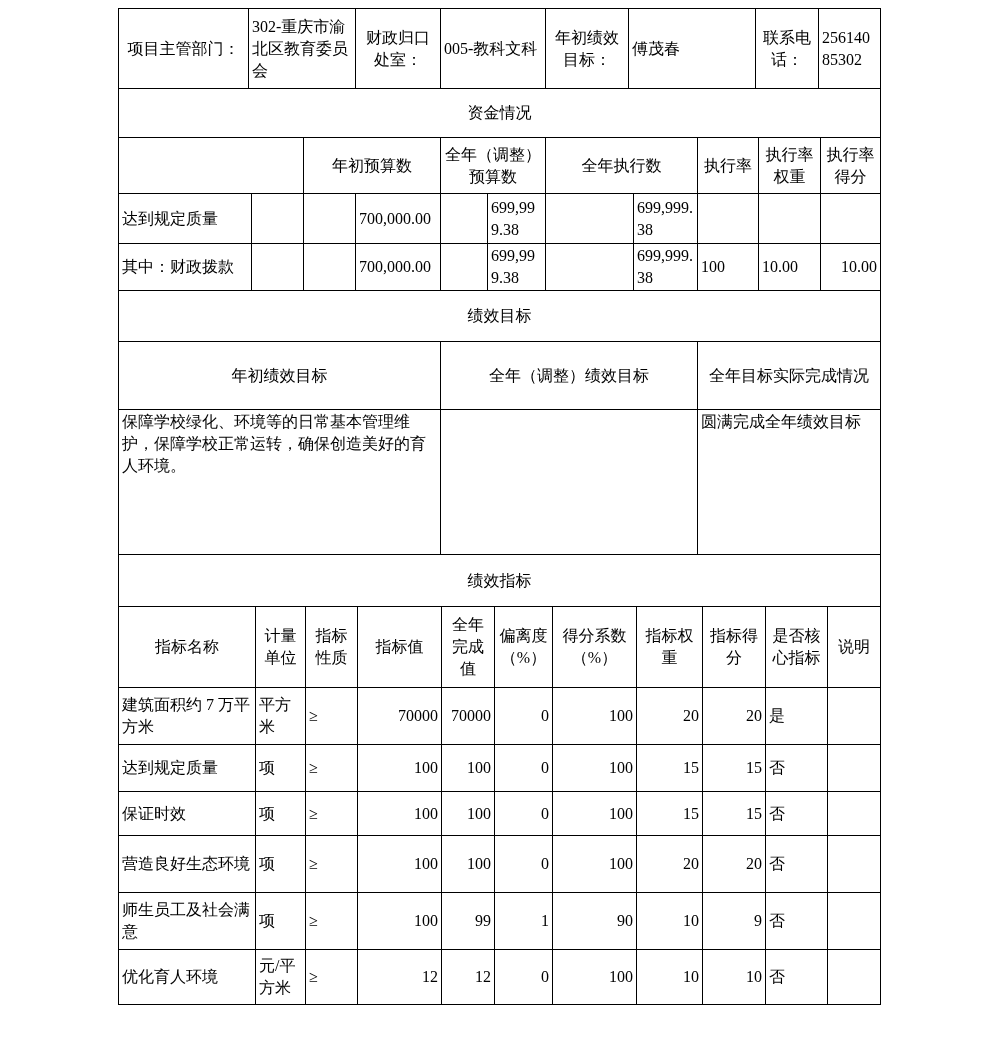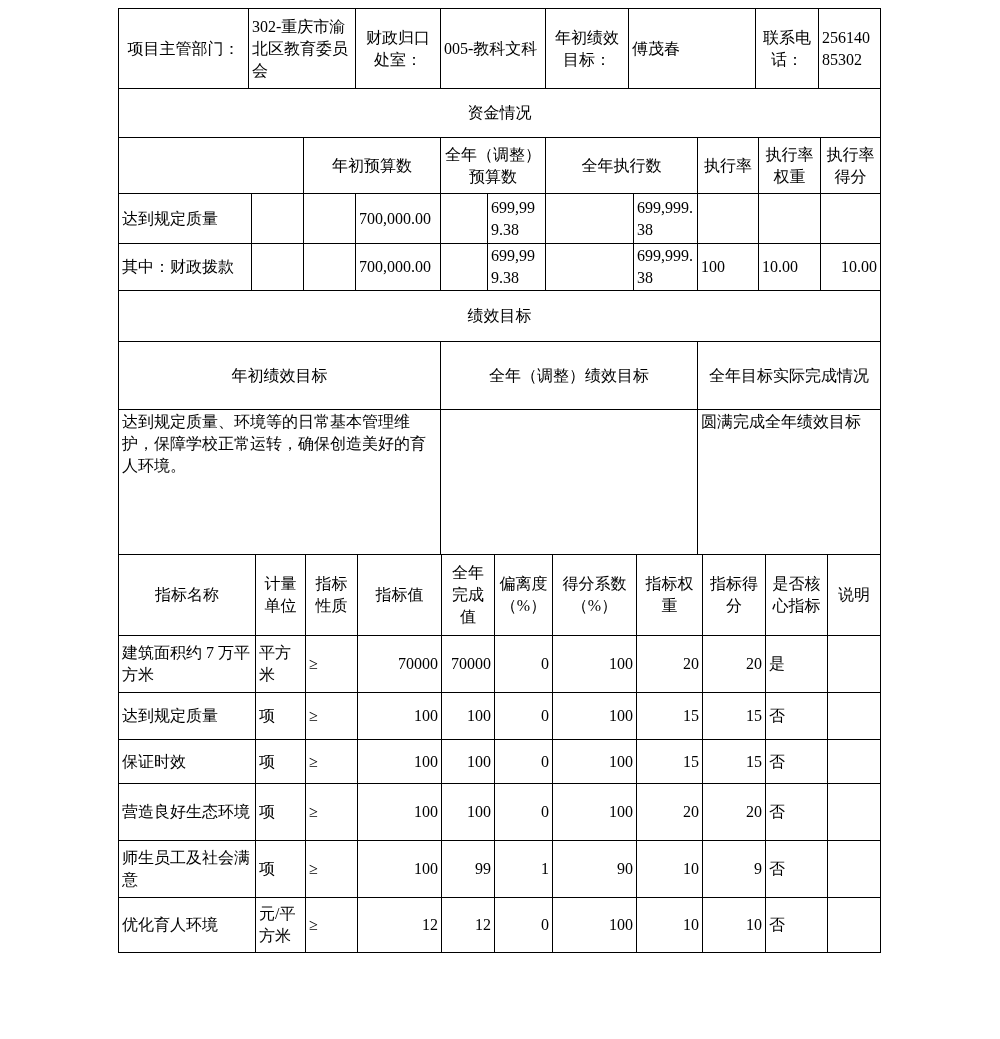--- a/index.html
+++ b/index.html
@@ -111,21 +111,21 @@
     <tbody>
         <tr style="height:51px">
       <td colspan="3" class="c">绩效目标</td>
     </tr>
     <tr style="height:68px">
       <td class="c">年初绩效目标</td>
       <td class="c">全年（调整）绩效目标</td>
       <td class="c">全年目标实际完成情况</td>
     </tr>
     <tr style="height:145px">
-      <td class="t">达到规定质量、环境等的日常基本管理维护，保障学校正常运转，确保创造美好的育人环境。</td>
+      <td class="t">保障学校绿化、环境等的日常基本管理维护，保障学校正常运转，确保创造美好的育人环境。</td>
       <td class="t"></td>
       <td class="t">圆满完成全年绩效目标</td>
     </tr>
   </tbody>
     </table>
 
   <table class="tbl">
     <colgroup>
       <col style="width:137px">
         <col style="width:50px">
@@ -133,20 +133,23 @@
         <col style="width:84px">
       <col style="width:53px">
         <col style="width:58px">
         <col style="width:84px">
         <col style="width:66px">
       <col style="width:63px">
         <col style="width:62px">
         <col style="width:53px">
     </colgroup>
     <tbody>
+        <tr style="height:52px">
+      <td colspan="11" class="c">绩效指标</td>
+    </tr>
     <tr style="height:81px">
       <td class="c">指标名称</td>
       <td class="c">计量单位</td>
       <td class="c">指标性质</td>
       <td class="c">指标值</td>
       <td class="c">全年完成值</td>
       <td class="c">偏离度（%）</td>
       <td class="c">得分系数（%）</td>
       <td class="c">指标权重</td>
       <td class="c">指标得分</td>

